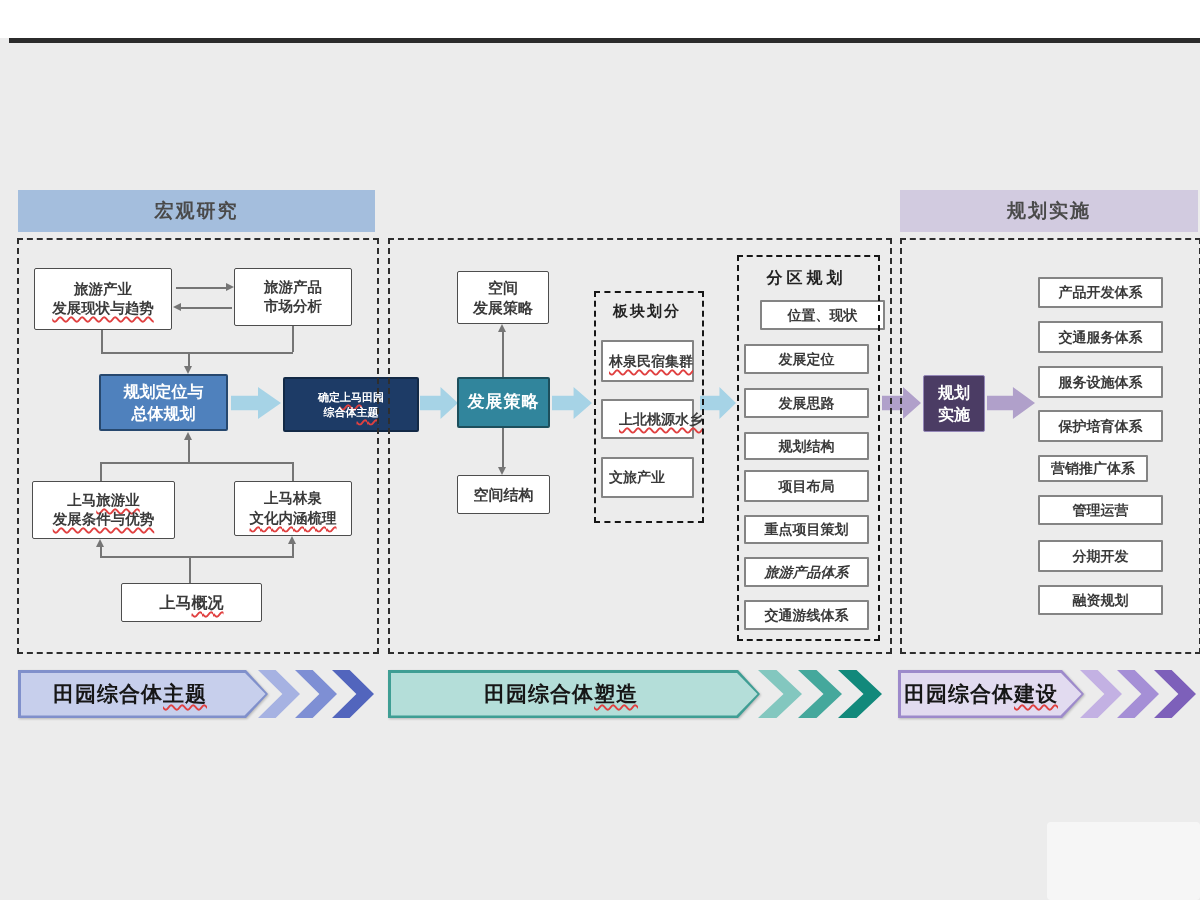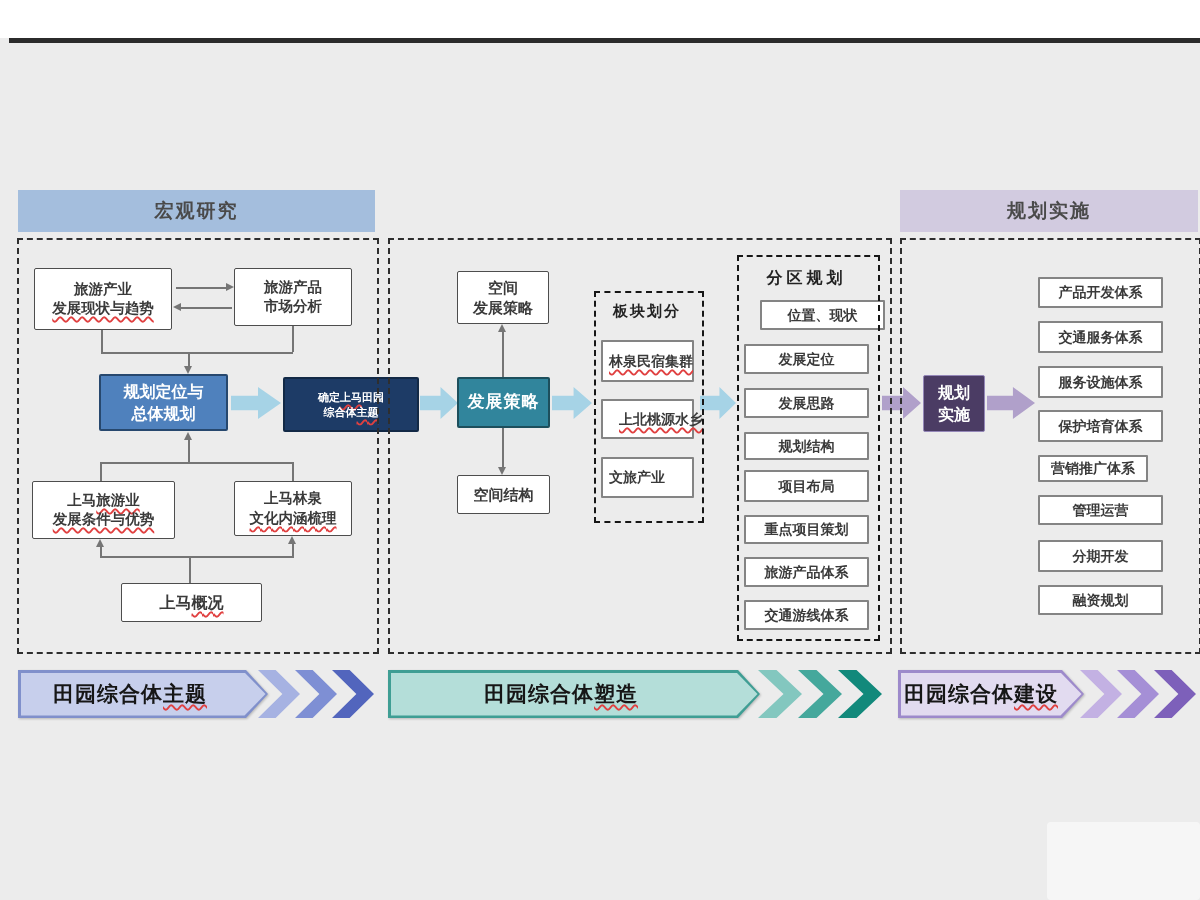--- a/index.html
+++ b/index.html
@@ -147,21 +147,21 @@
   <div class="barrow ab" style="left:700px;top:387px;width:36px;height:32px;"></div>
 
   <div class="subdash" style="left:737px;top:255px;width:139px;height:382px;"></div>
   <div class="group-title" style="left:737px;top:268px;width:139px;font-size:16px;letter-spacing:4px;">分区规划</div>
   <div class="bx bx2" style="left:744px;top:300px;width:125px;height:30px;margin-left:16px;">位置、现状</div>
   <div class="bx bx2" style="left:744px;top:344px;width:125px;height:30px;">发展定位</div>
   <div class="bx bx2" style="left:744px;top:388px;width:125px;height:30px;">发展思路</div>
   <div class="bx bx2" style="left:744px;top:432px;width:125px;height:28px;">规划结构</div>
   <div class="bx bx2" style="left:744px;top:470px;width:125px;height:32px;">项目布局</div>
   <div class="bx bx2" style="left:744px;top:515px;width:125px;height:29px;">重点项目策划</div>
-  <div class="bx bx2" style="left:744px;top:557px;width:125px;height:30px;">旅游产品体系</div>
+  <div class="bx bx2" style="left:744px;top:557px;width:125px;height:30px;font-style:italic;">旅游产品体系</div>
   <div class="bx bx2" style="left:744px;top:600px;width:125px;height:30px;">交通游线体系</div>
 
   <div class="barrow ap" style="left:882px;top:387px;width:39px;height:32px;"></div>
   <div class="bx fill-purple" style="left:923px;top:375px;width:62px;height:57px;">
     <span class="ln">规划</span>
     <span class="ln">实施</span>
   </div>
   <div class="barrow ap" style="left:987px;top:387px;width:48px;height:32px;"></div>
 
   <div class="bx bx2" style="left:1038px;top:277px;width:125px;height:31px;">产品开发体系</div>

